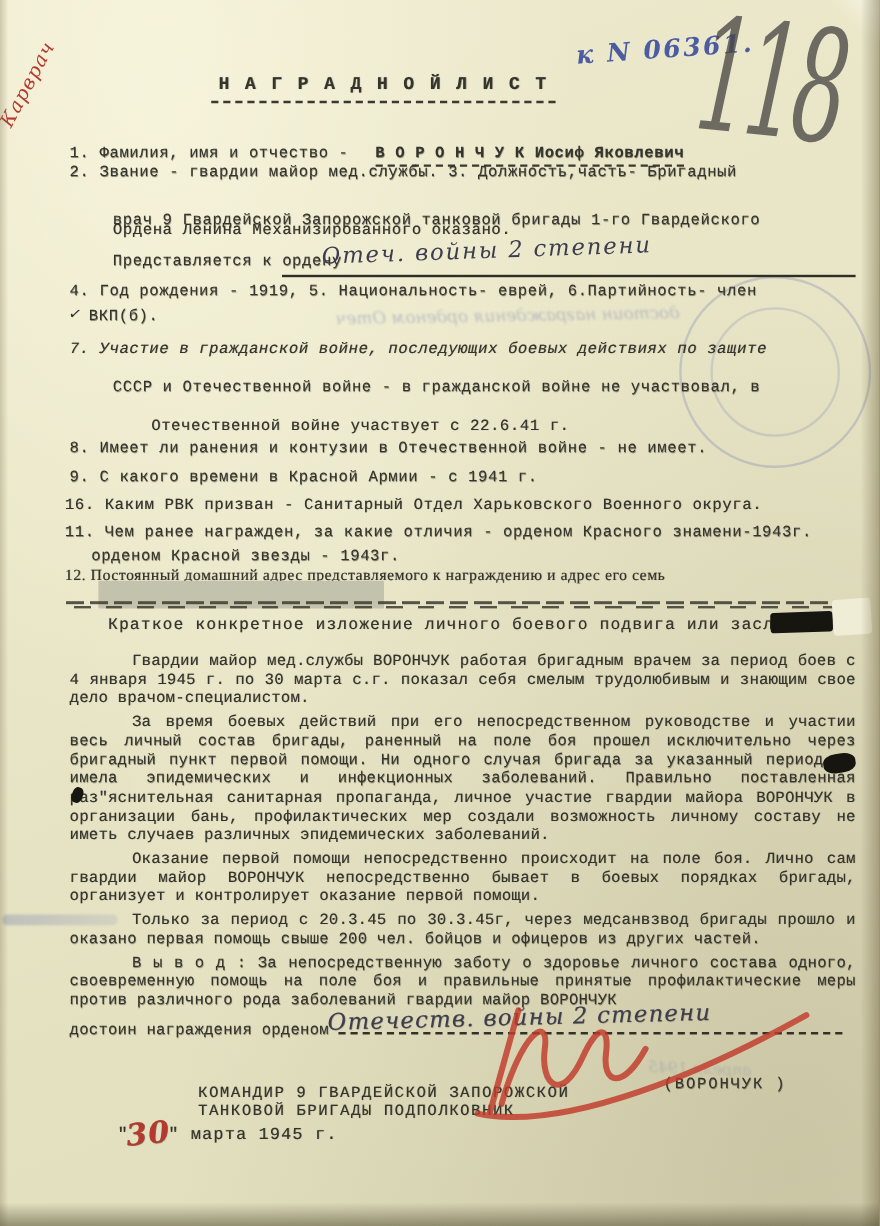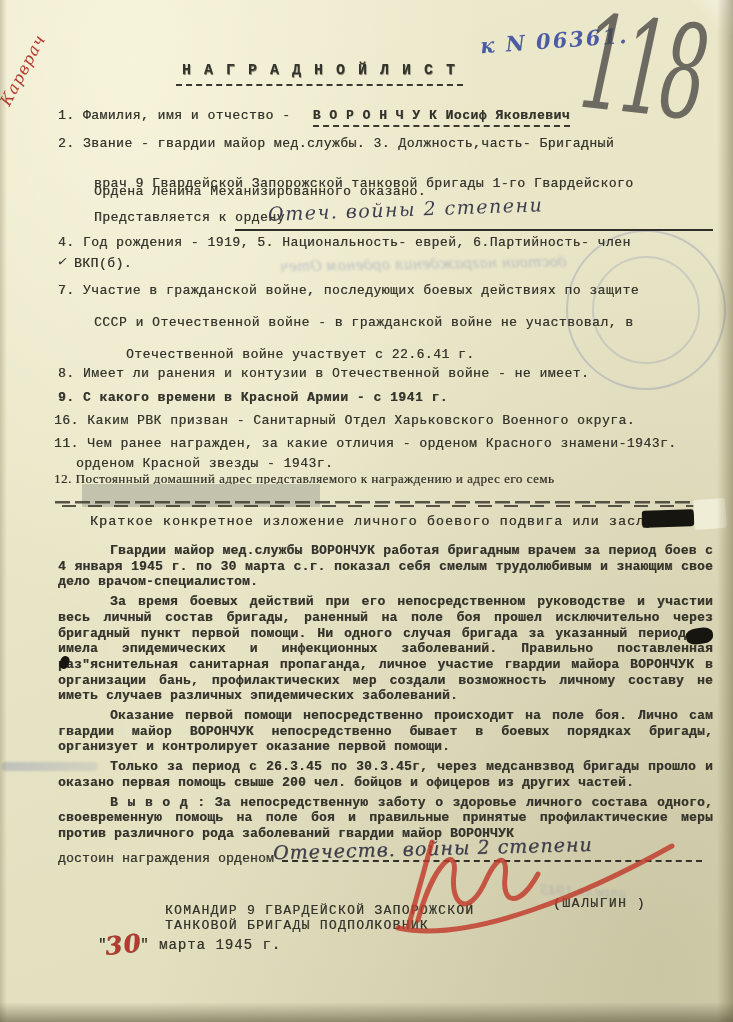--- a/index.html
+++ b/index.html
@@ -42,21 +42,21 @@
     background-size:100% 2.5px;background-position:0 0,0 3.5px;background-repeat:repeat-x;
     opacity:0.85;}
   .redact-grey{position:absolute;left:82px;top:484px;width:238px;height:23px;
     background:#c3c2ad;border-radius:1px;}
   .redact-black{position:absolute;background:#16150f;border-radius:3px;}
   .paper-patch{position:absolute;left:694px;top:499px;width:32px;height:30px;
     background:#f0edd6;border-radius:3px;transform:rotate(-4deg);}
   .body-flow{position:absolute;left:58px;top:543px;width:655px;
     font-size:13px;line-height:15.7px;letter-spacing:0.2px;text-align:justify;
     text-shadow:0.4px 0.4px 0.6px rgba(40,38,25,0.5);}
-  .body-flow p{margin:0 0 4px 0;text-indent:52px;font-weight:bold;}
+  .body-flow p{margin:0 0 4px 0;text-indent:52px;}
   .order-line{margin-top:9px;position:relative;white-space:nowrap;}
   .order-underline{display:inline-block;width:420px;border-bottom:2.5px dashed #33322a;
     vertical-align:baseline;}
   .order-hw{position:absolute;left:215px;top:-10px;font-size:19px;letter-spacing:1px;
     transform:rotate(-1.5deg);}
   .margin-note{position:absolute;left:-4px;top:100px;transform:rotate(-62deg);
     transform-origin:left top;font-size:16px;letter-spacing:1px;}
   .registry{position:absolute;left:480px;top:28px;font-size:21px;font-weight:bold;
     letter-spacing:2px;transform:rotate(-4deg);}
   .pencil-number{position:absolute;left:590px;top:-14px;font-size:130px;
@@ -90,73 +90,73 @@
   <div class="stamp-circle" style="left:592px;top:256px;width:104px;height:104px;border-color:rgba(95,110,170,0.20);"></div>
   <div class="bleed" style="left:280px;top:256px;font-size:14px;transform:scaleX(-1) rotate(1deg);">достоин награждения орденом Отеч</div>
   <div class="bleed" style="left:540px;top:884px;font-size:13px;transform:scaleX(-1) rotate(-2deg);color:rgba(88,104,168,0.26);">апреля 1945</div>
   <div class="blue-smudge"></div>
 
   <div class="margin-note handwriting red">Карврач</div>
   <div class="registry handwriting blue">к N 06361.</div>
   <div class="pencil-number">118</div>
   <div class="title">Н А Г Р А Д Н О Й   Л И С Т</div>
 
-  <div class="line" style="left:58px;top:108px;">
+  <div class="line" style="left:58px;top:120px;">
     <span>1. Фамилия, имя и отчество -</span>
     <span class="dash-under" style="margin-left:14px;font-weight:bold;">В О Р О Н Ч У К  Иосиф Яковлевич</span>
   </div>
   <div class="line" style="left:58px;top:136px;">2. Звание - гвардии майор мед.службы.  3. Должность,часть- Бригадный</div>
   <div class="line" style="left:94px;top:176px;">врач 9 Гвардейской Запорожской танковой бригады 1-го Гвардейского</div>
   <div class="line" style="left:94px;top:184px;">Ордена Ленина Механизированного оказано.</div>
 
   <div class="line" style="left:94px;top:210px;">Представляется к ордену</div>
   <div class="hw-line handwriting hw-ink" style="left:268px;top:198px;">Отеч. войны 2 степени</div>
   <div class="rule" style="left:235px;top:229px;width:478px;"></div>
 
   <div class="line" style="left:58px;top:235px;">4. Год рождения - 1919, 5. Национальность- еврей, 6.Партийность- член</div>
   <div class="vkp-mark">✓</div>
   <div class="line" style="left:74px;top:256px;">ВКП(б).</div>
 
-  <div class="line" style="left:58px;top:283px;">7. Участие в гражданской войне, последующих боевых действиях по защите</div>
+  <div class="line" style="left:58px;top:283px;font-style:italic;">7. Участие в гражданской войне, последующих боевых действиях по защите</div>
   <div class="line" style="left:94px;top:315px;">СССР и Отечественной войне - в гражданской войне не участвовал, в</div>
   <div class="line" style="left:94px;top:347px;margin-left:32px;">Отечественной войне участвует с 22.6.41 г.</div>
 
   <div class="line" style="left:58px;top:366px;">8. Имеет ли ранения и контузии в Отечественной войне - не имеет.</div>
-  <div class="line" style="left:58px;top:390px;font-weight:bold;">9. С какого времени в Красной Армии - с 1941 г.</div>
+  <div class="line" style="left:58px;top:390px;">9. С какого времени в Красной Армии - с 1941 г.</div>
   <div class="line" style="left:54px;top:413px;">16. Каким РВК призван -  Санитарный Отдел Харьковского Военного округа.</div>
   <div class="line" style="left:54px;top:436px;">11. Чем ранее награжден, за какие отличия - орденом Красного знамени-1943г.</div>
   <div class="line" style="left:76px;top:456px;">орденом Красной звезды - 1943г.</div>
   <div class="line" style="left:54px;top:471px;font-family:Liberation Serif, serif;">12. Постоянный домашний адрес представляемого к награждению и адрес его семь</div>
 
   <div class="redact-grey"></div>
   <div class="sep"></div>
 
   <div class="line" style="left:90px;top:514px;font-size:13.5px;letter-spacing:1px;">Краткое конкретное изложение личного боевого подвига или заслуг</div>
   <div class="redact-black" style="left:642px;top:510px;width:52px;height:17px;transform:rotate(-2deg);"></div>
   <div class="paper-patch"></div>
 
   <div class="body-flow">
     <p>Гвардии майор мед.службы ВОРОНЧУК работая бригадным врачем за период боев с 4 января 1945 г. по 30 марта с.г. показал себя смелым трудолюбивым и знающим свое дело врачом-специалистом.</p>
     <p>За время боевых действий при его непосредственном руководстве и участии весь личный состав бригады, раненный на поле боя прошел исключительно через бригадный пункт первой помощи. Ни одного случая бригада за указанный период не имела эпидемических и инфекционных заболеваний. Правильно поставленная раз"яснительная санитарная пропаганда, личное участие гвардии майора ВОРОНЧУК в организации бань, профилактических мер создали возможность личному составу не иметь случаев различных эпидемических заболеваний.</p>
     <p>Оказание первой помощи непосредственно происходит на поле боя. Лично сам гвардии майор ВОРОНЧУК непосредственно бывает в боевых порядках бригады, организует и контролирует оказание первой помощи.</p>
-    <p>Только за период с 26.3.45 по 30.3.45г, через медсанвзвод бригады прошло и оказано первая помощь свыше 200 чел. бойцов и офицеров из других частей.</p>
+    <p>Только за период с 20.3.45 по 30.3.45г, через медсанвзвод бригады прошло и оказано первая помощь свыше 200 чел. бойцов и офицеров из других частей.</p>
     <p>В ы в о д : За непосредственную заботу о здоровье личного состава одного, своевременную помощь на поле боя и правильные принятые профилактические меры против различного рода заболеваний гвардии майор ВОРОНЧУК</p>
     <div class="order-line">
       <span>достоин награждения орденом</span>
       <span class="order-underline"></span>
       <span class="order-hw handwriting hw-ink">Отечеств. войны 2 степени</span>
     </div>
   </div>
 
   <div class="redact-black" style="left:686px;top:628px;width:27px;height:16px;border-radius:40%;transform:rotate(-8deg);"></div>
   <div class="redact-black" style="left:60px;top:656px;width:9px;height:13px;border-radius:40%;transform:rotate(20deg);"></div>
 
   <div class="line commander" style="left:165px;top:876px;">КОМАНДИР 9 ГВАРДЕЙСКОЙ ЗАПОРОЖСКОЙ</div>
   <div class="line commander" style="left:165px;top:891px;">ТАНКОВОЙ БРИГАДЫ ПОДПОЛКОВНИК</div>
-  <div class="line" style="left:553px;top:896px;letter-spacing:1.5px;">(ШАЛЫГИН )</div>
+  <div class="line" style="left:553px;top:896px;letter-spacing:1.5px;">(ВОРОНЧУК )</div>
 
   <svg class="sig-svg" width="290" height="115" viewBox="0 0 290 115">
     <g stroke="#c23b2c" stroke-width="5" fill="none" opacity="0.82" stroke-linecap="round">
       <path d="M44,14 L20,100"></path>
       <path d="M30,92 C46,34 70,16 66,46 C62,76 80,92 98,52 C110,26 120,26 117,50 C114,74 130,82 150,46"></path>
       <path d="M10,100 C85,116 205,62 284,18"></path>
     </g>
   </svg>
 
   <div class="date-line">

